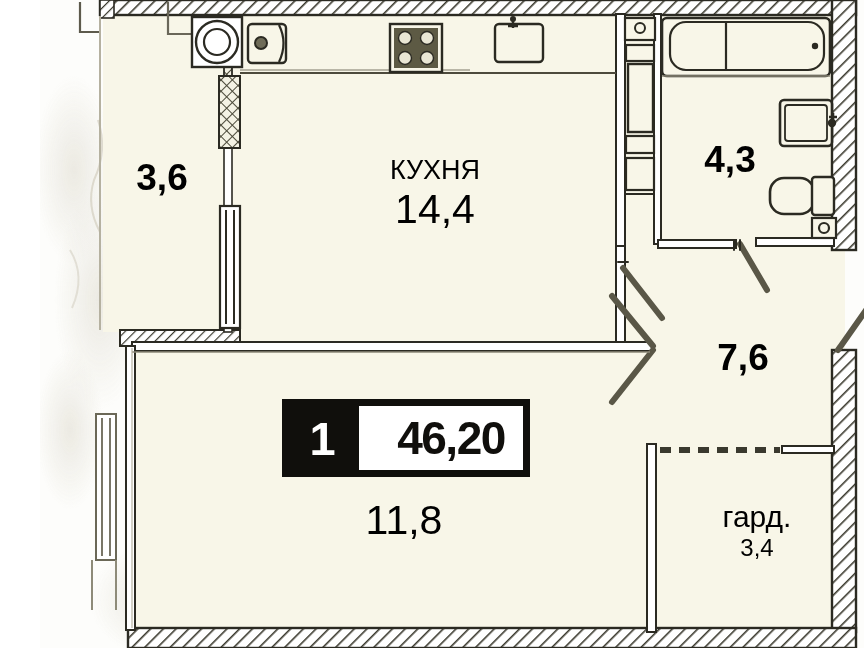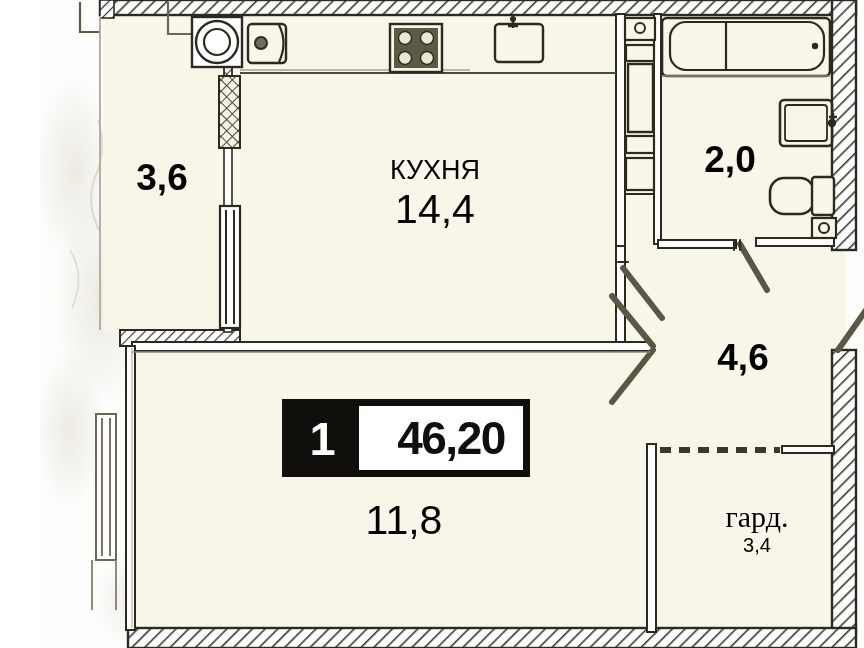--- a/index.html
+++ b/index.html
@@ -21,22 +21,22 @@
   }
   #plan-svg {
     position: absolute;
     left: 0; top: 0;
     width: 864px;
     height: 648px;
     display: block;
   }
   .lbl-name { font-size: 27px; }
   .lbl-area { font-size: 41px; }
-  .lbl-sm-name { font-size: 30px; font-family: Liberation Serif, serif; }
-  .lbl-sm-area { font-size: 20px; }
+  .lbl-sm-name { font-size: 30px; }
+  .lbl-sm-area { font-size: 24px; }
   .lbl-plain { font-size: 37px; font-weight: bold; }
 
   
   .roomlabel {
     position: absolute;
     transform: translateX(-50%);
     text-align: center;
   }
   .roomlabel > div { display: block; }
 
@@ -307,25 +307,25 @@
   <div class="roomlabel" style="left:122px; top:157px;">
     <div class="lbl-plain">3,6</div>
   </div>
 
   <div class="roomlabel" style="left:395px; top:155px;">
     <div class="lbl-name">КУХНЯ</div>
     <div class="lbl-area">14,4</div>
   </div>
 
   <div class="roomlabel" style="left:690px; top:139px;">
-    <div class="lbl-plain">2,0</div>
+    <div class="lbl-plain">4,3</div>
   </div>
 
   <div class="roomlabel" style="left:703px; top:337px;">
-    <div class="lbl-plain">4,6</div>
+    <div class="lbl-plain">7,6</div>
   </div>
 
   <div class="roomlabel" style="left:364px; top:497px;">
     <div class="lbl-area">11,8</div>
   </div>
 
   <div class="roomlabel" style="left:717px; top:500px;">
     <div class="lbl-sm-name">гард.</div>
     <div class="lbl-sm-area">3,4</div>
   </div>

